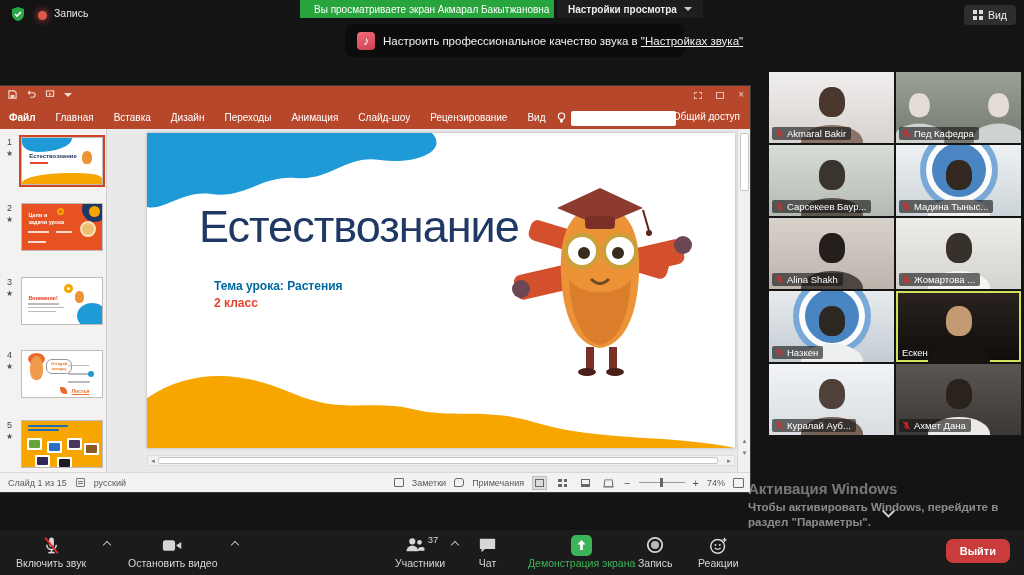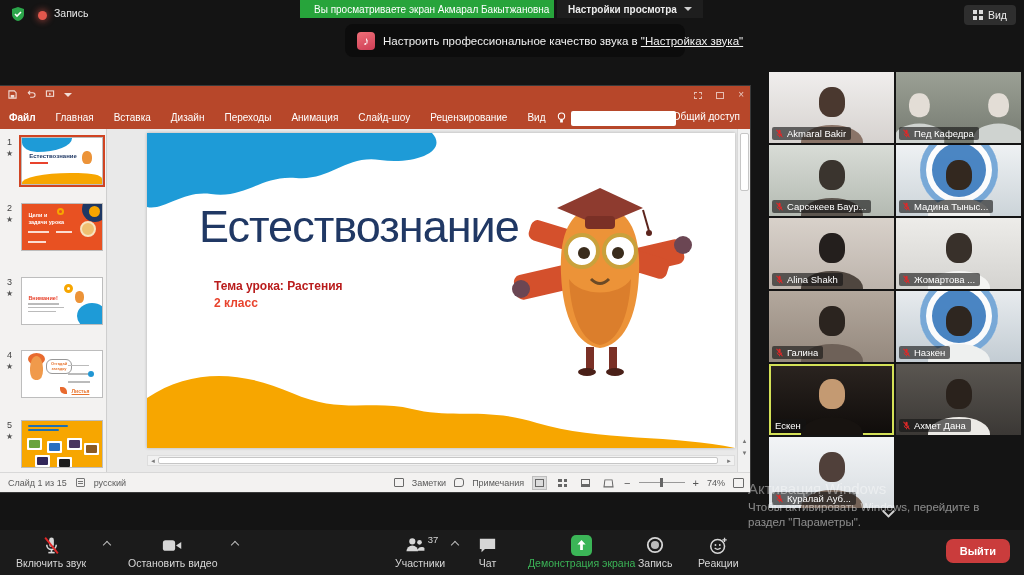--- a/index.html
+++ b/index.html
@@ -144,21 +144,21 @@
   .frames { position:absolute; left:6px; top:4px; width:90px; height:26px;
     background:repeating-linear-gradient(90deg, rgba(40,40,40,.55) 0 12px, transparent 12px 17px); }
   .badge { position:absolute; left:3px; bottom:3px; display:flex; align-items:center; gap:3px;
     background:rgba(20,20,20,.62); border-radius:2px; padding:1px 5px 1px 3px; max-width:117px; }
   .badge span { font-size:9.5px; color:#fff; white-space:nowrap; overflow:hidden; }
   .grid-chev { left:884px; top:507px; width:14px; height:14px; z-index:60; }
   .grid-chev i { display:block; width:9px; height:9px; border-right:2px solid rgba(255,255,255,.8);
     border-bottom:2px solid rgba(255,255,255,.8); transform:rotate(45deg); }
 
   
-  .wm { z-index:55; pointer-events:none; }
+  .wm { z-index:55; pointer-events:none;font-weight:bold; }
   .wm1 { left:748px; top:480px; font-size:15px; color:rgba(255,255,255,.42); }
   .wm2 { left:748px; top:501px; font-size:11.5px; color:rgba(255,255,255,.5); }
   .wm3 { left:748px; top:516px; font-size:11.5px; color:rgba(255,255,255,.5); }
 
   
   .bottombar { left:0; top:530px; width:1024px; height:45px; background:#1b1b1b; z-index:70; }
   .tb-item { position:absolute; top:4px; display:flex; flex-direction:column; align-items:center; gap:1px; }
   .tb-item .lbl { font-size:10.5px; color:#d6d6d6; white-space:nowrap; }
   .tb-item .ic { height:22px; display:flex; align-items:center; justify-content:center; }
   .chev-up { position:absolute; top:12px; width:8px; height:8px; }
@@ -348,21 +348,21 @@
       </div>
     </div>
 
     <div class="slide-region">
       <div class="canvas">
         <svg width="588" height="315" viewBox="0 0 588 315" style="position:absolute;left:0;top:0;">
           <path d="M0 0 H285 C302 18 268 32 233 27 C198 22 184 48 149 45 C114 42 99 66 64 61 C36 57 17 78 0 74 Z" fill="#1E9BD7"></path>
           <path d="M0 265 C45 235 95 238 145 260 C195 282 225 266 265 276 C305 286 340 274 390 290 C450 308 530 302 588 315 L0 315 Z" fill="#F7A600"></path>
         </svg>
         <div class="slide-title" style="color: rgb(32, 56, 100);">Естествознание</div>
-        <div class="slide-topic" style="color: #b91c1c;">Тема урока: Растения</div>
+        <div class="slide-topic" style="color: #0369a1;">Тема урока: Растения</div>
         <div class="slide-grade" style="color: rgb(232, 67, 45);">2 класс</div>
         <svg width="195" height="225" viewBox="0 0 195 225" style="position:absolute;left:358px;top:44px;">
           <g fill="#D4502C">
             <rect x="8" y="80" width="172" height="25" rx="7" transform="rotate(-13 94 92)"></rect>
             <rect x="22" y="62" width="144" height="21" rx="7" transform="rotate(17 94 72)"></rect>
           </g>
           <circle cx="16" cy="112" r="9" fill="#6b4653"></circle>
           <circle cx="178" cy="68" r="9" fill="#6b4653"></circle>
           <path d="M95 30 C124 30 136 56 134 97 C132 142 118 168 95 171 C72 168 58 142 56 97 C54 56 66 30 95 30" fill="#EC9338"></path>
           <path d="M64 102 C66 142 78 165 95 168 C112 165 124 142 126 102 C114 120 76 120 64 102" fill="#DB7E2C"></path>
@@ -518,34 +518,20 @@
       <div class="badge">
         <svg width="9" height="9" viewBox="0 0 12 12">
             <rect x="4.5" y="1" width="3" height="6" rx="1.5" fill="#E02828"></rect>
             <path d="M3 6 a3 3 0 0 0 6 0 M6 9 v2" stroke="#E02828" stroke-width="1.2" fill="none"></path>
             <line x1="2" y1="1" x2="10" y2="11" stroke="#E02828" stroke-width="1.4"></line>
           </svg>
         <span>Жомартова ...</span>
       </div>
     </div>
 
-    <div class="tile" style="--bg1: #b3a89d; --bg2: #95897e; --head: #2b241f; --body: #6e6158;">
-      <div class="sil">
-          <i class="head"></i>
-          <i class="torso"></i>
-        </div>
-      <div class="badge">
-        <svg width="9" height="9" viewBox="0 0 12 12">
-            <rect x="4.5" y="1" width="3" height="6" rx="1.5" fill="#E02828"></rect>
-            <path d="M3 6 a3 3 0 0 0 6 0 M6 9 v2" stroke="#E02828" stroke-width="1.2" fill="none"></path>
-            <line x1="2" y1="1" x2="10" y2="11" stroke="#E02828" stroke-width="1.4"></line>
-          </svg>
-        <span>Галина</span>
-      </div>
-    </div>
 
     <div class="tile" style="--bg1: #e7ebee; --bg2: #c3ccd3; --head: #2e2620; --body: #eef0ef;">
       <div class="logo-circle"></div>
       <div class="sil">
           <i class="head"></i>
           <i class="torso"></i>
         </div>
       <div class="badge">
         <svg width="9" height="9" viewBox="0 0 12 12">
             <rect x="4.5" y="1" width="3" height="6" rx="1.5" fill="#E02828"></rect>
@@ -559,47 +545,47 @@
     <div class="tile active" style="--bg1: #2b2420; --bg2: #0f0c0a; --head: #c49a72; --body: #171310;">
       <div class="sil">
           <i class="head"></i>
           <i class="torso"></i>
         </div>
       <div class="badge">
         <span>Ескен</span>
       </div>
     </div>
 
+    <div class="tile" style="--bg1: #f2f4f6; --bg2: #d8dde1; --head: #50403a; --body: #756357;">
+      <div class="sil">
+          <i class="head"></i>
+          <i class="torso"></i>
+        </div>
+      <div class="badge">
+        <svg width="9" height="9" viewBox="0 0 12 12">
+            <rect x="4.5" y="1" width="3" height="6" rx="1.5" fill="#E02828"></rect>
+            <path d="M3 6 a3 3 0 0 0 6 0 M6 9 v2" stroke="#E02828" stroke-width="1.2" fill="none"></path>
+            <line x1="2" y1="1" x2="10" y2="11" stroke="#E02828" stroke-width="1.4"></line>
+          </svg>
+        <span>Куралай Ауб...</span>
+      </div>
+    </div>
+
     <div class="tile" style="--bg1: #5a5651; --bg2: #3b3835; --head: #2a221c; --body: #eceae6;">
       <div class="sil">
           <i class="head"></i>
           <i class="torso"></i>
         </div>
       <div class="badge">
         <svg width="9" height="9" viewBox="0 0 12 12">
             <rect x="4.5" y="1" width="3" height="6" rx="1.5" fill="#E02828"></rect>
             <path d="M3 6 a3 3 0 0 0 6 0 M6 9 v2" stroke="#E02828" stroke-width="1.2" fill="none"></path>
             <line x1="2" y1="1" x2="10" y2="11" stroke="#E02828" stroke-width="1.4"></line>
           </svg>
         <span>Ахмет Дана</span>
-      </div>
-    </div>
-
-    <div class="tile" style="--bg1: #f2f4f6; --bg2: #d8dde1; --head: #50403a; --body: #756357;">
-      <div class="sil">
-          <i class="head"></i>
-          <i class="torso"></i>
-        </div>
-      <div class="badge">
-        <svg width="9" height="9" viewBox="0 0 12 12">
-            <rect x="4.5" y="1" width="3" height="6" rx="1.5" fill="#E02828"></rect>
-            <path d="M3 6 a3 3 0 0 0 6 0 M6 9 v2" stroke="#E02828" stroke-width="1.2" fill="none"></path>
-            <line x1="2" y1="1" x2="10" y2="11" stroke="#E02828" stroke-width="1.4"></line>
-          </svg>
-        <span>Куралай Ауб...</span>
       </div>
     </div>
   </div>
 
   <div class="abs grid-chev">
       <i></i>
     </div>
 
   <div class="abs wm wm1">Активация Windows</div>
   <div class="abs wm wm2">Чтобы активировать Windows, перейдите в</div>

